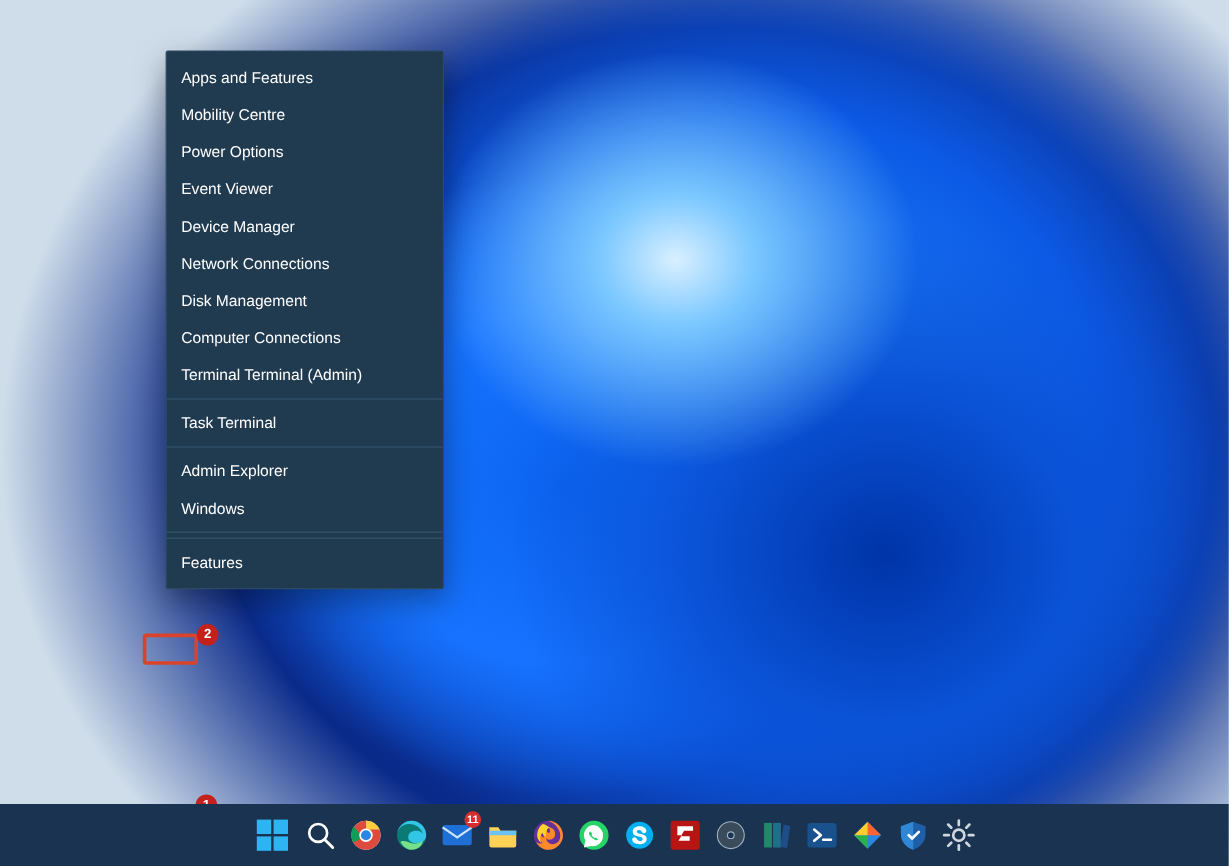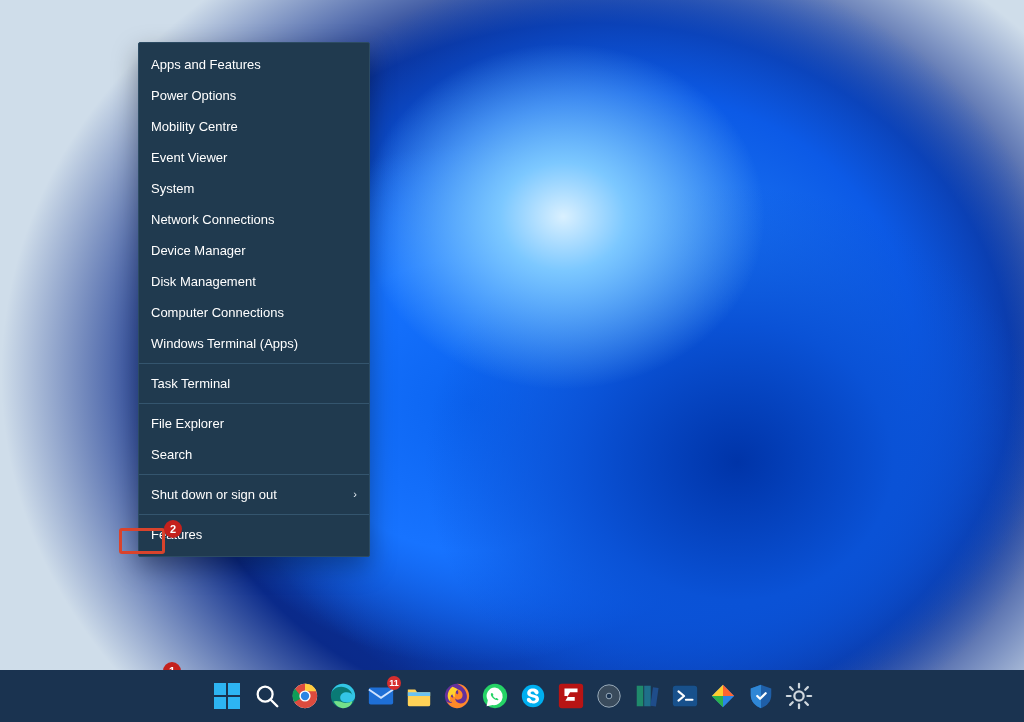--- a/index.html
+++ b/index.html
@@ -71,62 +71,55 @@
 </head>
 <body>
 
 <div class="wallpaper"></div>
 
 <div class="winx-menu" id="winx-menu">
     <div class="winx-item">
       <span>Apps and Features</span>
     </div>
     <div class="winx-item">
+      <span>Mobility Centre</span>
+    </div>
+    <div class="winx-item">
       <span>Power Options</span>
     </div>
     <div class="winx-item">
-      <span>Mobility Centre</span>
-    </div>
-    <div class="winx-item">
       <span>Event Viewer</span>
     </div>
     <div class="winx-item">
-      <span>System</span>
+      <span>Device Manager</span>
     </div>
     <div class="winx-item">
       <span>Network Connections</span>
     </div>
     <div class="winx-item">
-      <span>Device Manager</span>
-    </div>
-    <div class="winx-item">
       <span>Disk Management</span>
     </div>
     <div class="winx-item">
       <span>Computer Connections</span>
     </div>
     <div class="winx-item">
-      <span>Windows Terminal (Apps)</span>
+      <span>Terminal Terminal (Admin)</span>
     </div>
     <div class="winx-sep"></div>
     <div class="winx-item">
       <span>Task Terminal</span>
     </div>
     <div class="winx-sep"></div>
     <div class="winx-item">
-      <span>File Explorer</span>
-    </div>
-    <div class="winx-item">
-      <span>Search</span>
+      <span>Admin Explorer</span>
+    </div>
+    <div class="winx-item">
+      <span>Windows</span>
     </div>
     <div class="winx-sep"></div>
-    <div class="winx-item">
-      <span>Shut down or sign out</span>
-      <span class="winx-sub-arrow">›</span>
-    </div>
     <div class="winx-sep"></div>
     <div class="winx-item">
       <span>Features</span>
     </div>
   </div>
 
 <div class="hl hl-run"></div>
 <div class="hl hl-start"></div>
 <div class="badge badge-1">1</div>
 <div class="badge badge-2">2</div>

